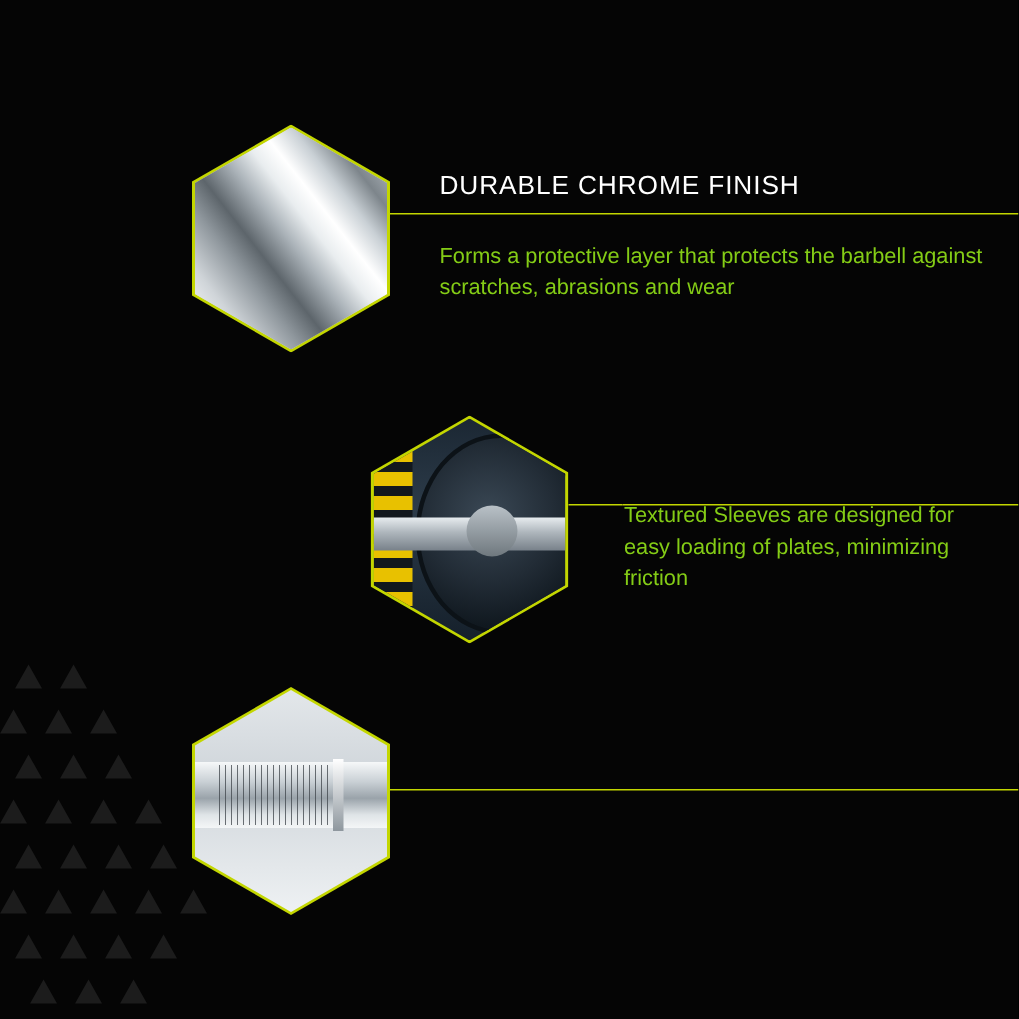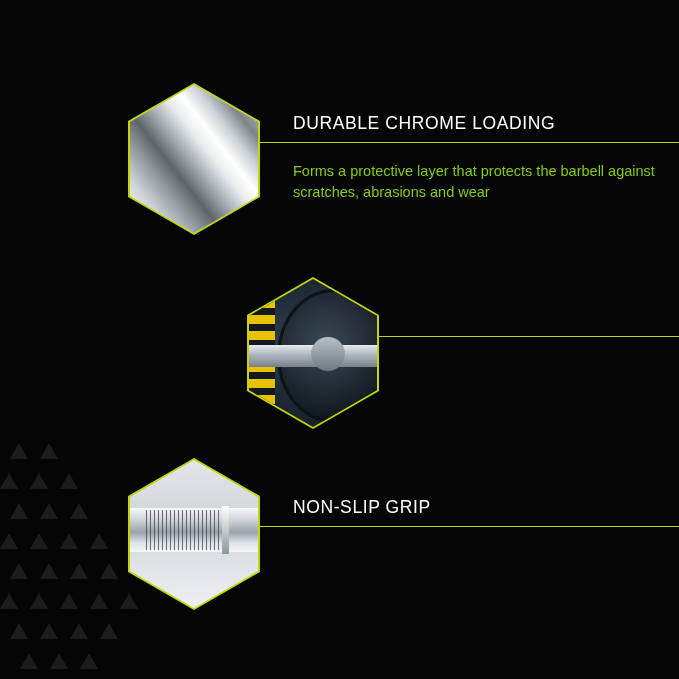--- a/index.html
+++ b/index.html
@@ -225,51 +225,51 @@
 
   <div class="feature" style="left:0; top:0;">
     <div class="hex-outline" style="left:128px; top:83px;"></div>
     <div class="hex-inner" style="left:130px; top:85px;">
       <div class="chrome-bg"></div>
       <div class="chrome-bar"></div>
     </div>
     <div class="connector" style="left:260px; top:142px; width:32px;"></div>
     <div class="connector" style="left:292px; top:142px; width:387px;"></div>
     <div class="feat-text" style="left:293px; top:113px; width:372px;">
-      <div class="feat-title">DURABLE CHROME LOADING</div>
+      <div class="feat-title">DURABLE CHROME FINISH</div>
       <div style="height:27px;"></div>
       <div class="feat-desc">Forms a protective layer that protects the barbell against scratches, abrasions and wear</div>
     </div>
   </div>
 
   <div class="feature" style="left:0; top:0;">
     <div class="hex-outline" style="left:247px; top:277px;"></div>
     <div class="hex-inner" style="left:249px; top:279px;">
       <div class="plate-art"></div>
       <div class="yellow-plate"></div>
       <div class="plate-disc"></div>
       <div class="sleeve-shaft"></div>
       <div class="plate-hub" style="left:62px; top:58px;"></div>
     </div>
     <div class="connector" style="left:379px; top:336px; width:36px;"></div>
     <div class="connector" style="left:415px; top:336px; width:264px;"></div>
     <div class="feat-text" style="left:416px; top:307px; width:250px;">
       <div style="height:27px;"></div>
+      <div class="feat-desc">Textured Sleeves are designed for easy loading of plates, minimizing friction</div>
     </div>
   </div>
 
   <div class="feature" style="left:0; top:0;">
     <div class="hex-outline" style="left:128px; top:458px;"></div>
     <div class="hex-inner" style="left:130px; top:460px;">
       <div class="knurl-bg"></div>
       <div class="knurl-shaft"></div>
       <div class="knurl-texture"></div>
       <div class="knurl-collar"></div>
     </div>
     <div class="connector" style="left:260px; top:526px; width:32px;"></div>
     <div class="connector" style="left:292px; top:526px; width:387px;"></div>
     <div class="feat-text" style="left:293px; top:497px; width:372px;">
-      <div class="feat-title">NON-SLIP GRIP</div>
       <div style="height:27px;"></div>
     </div>
   </div>
 
 </div>
 
 </body></html>

